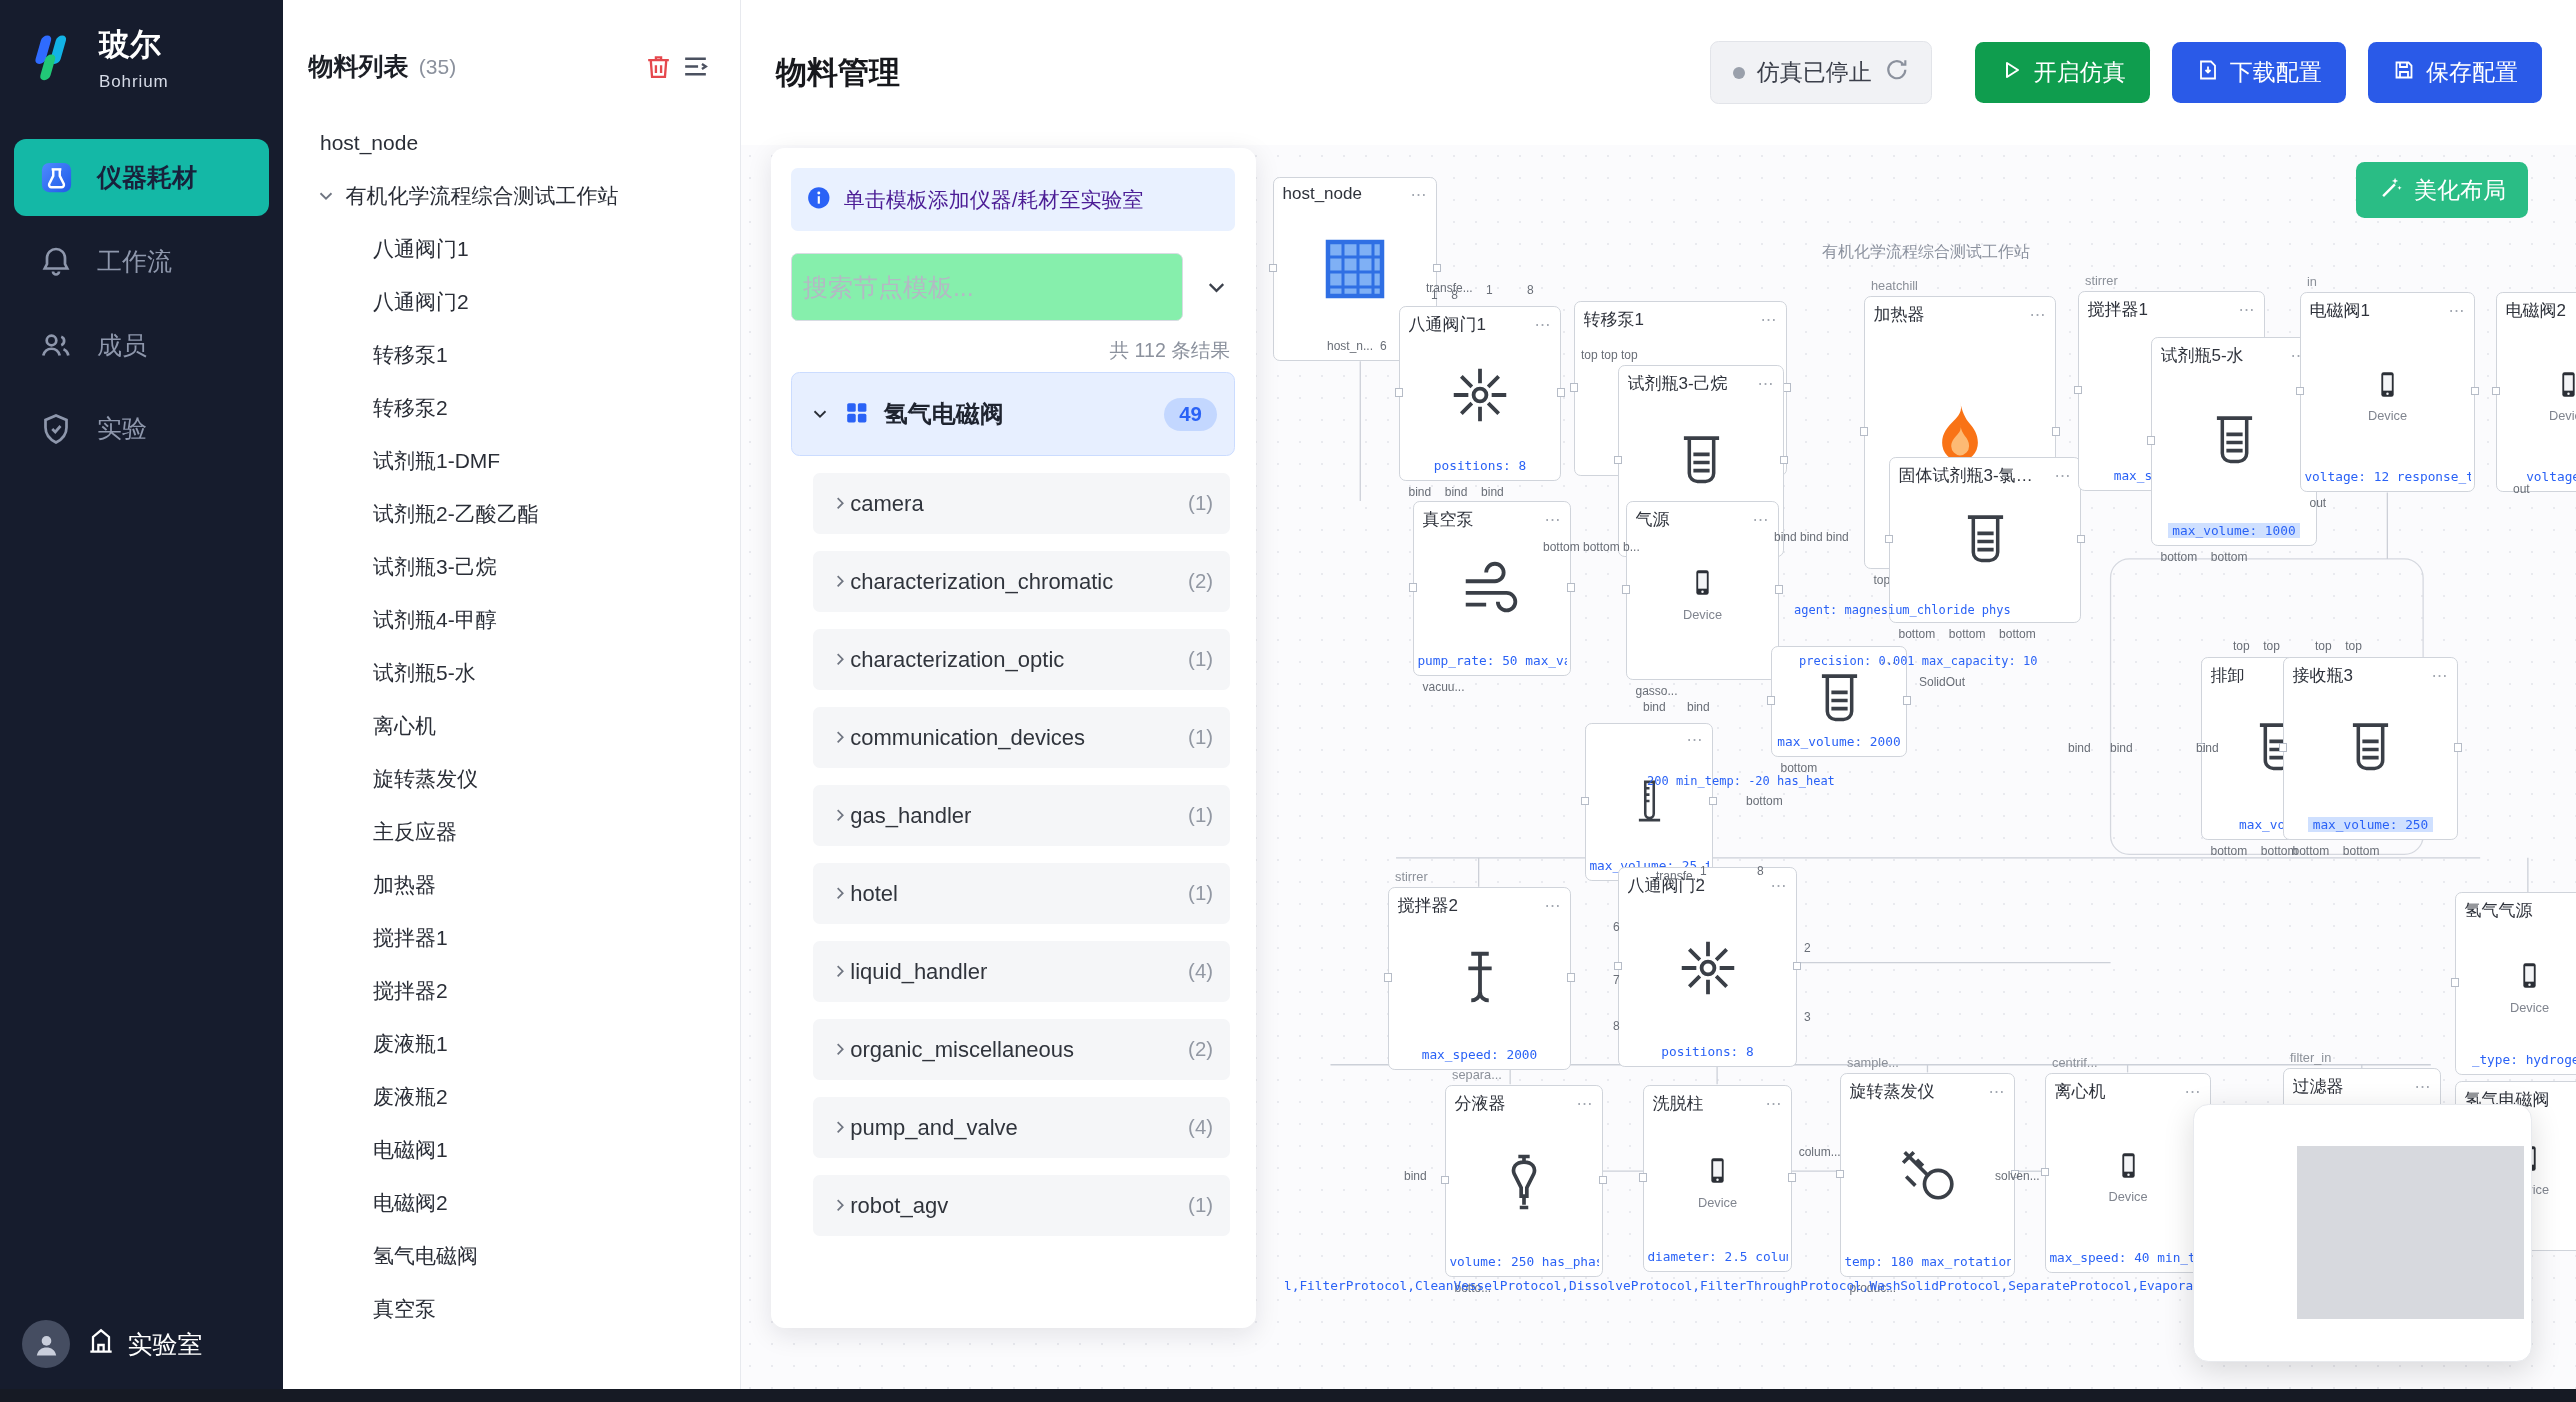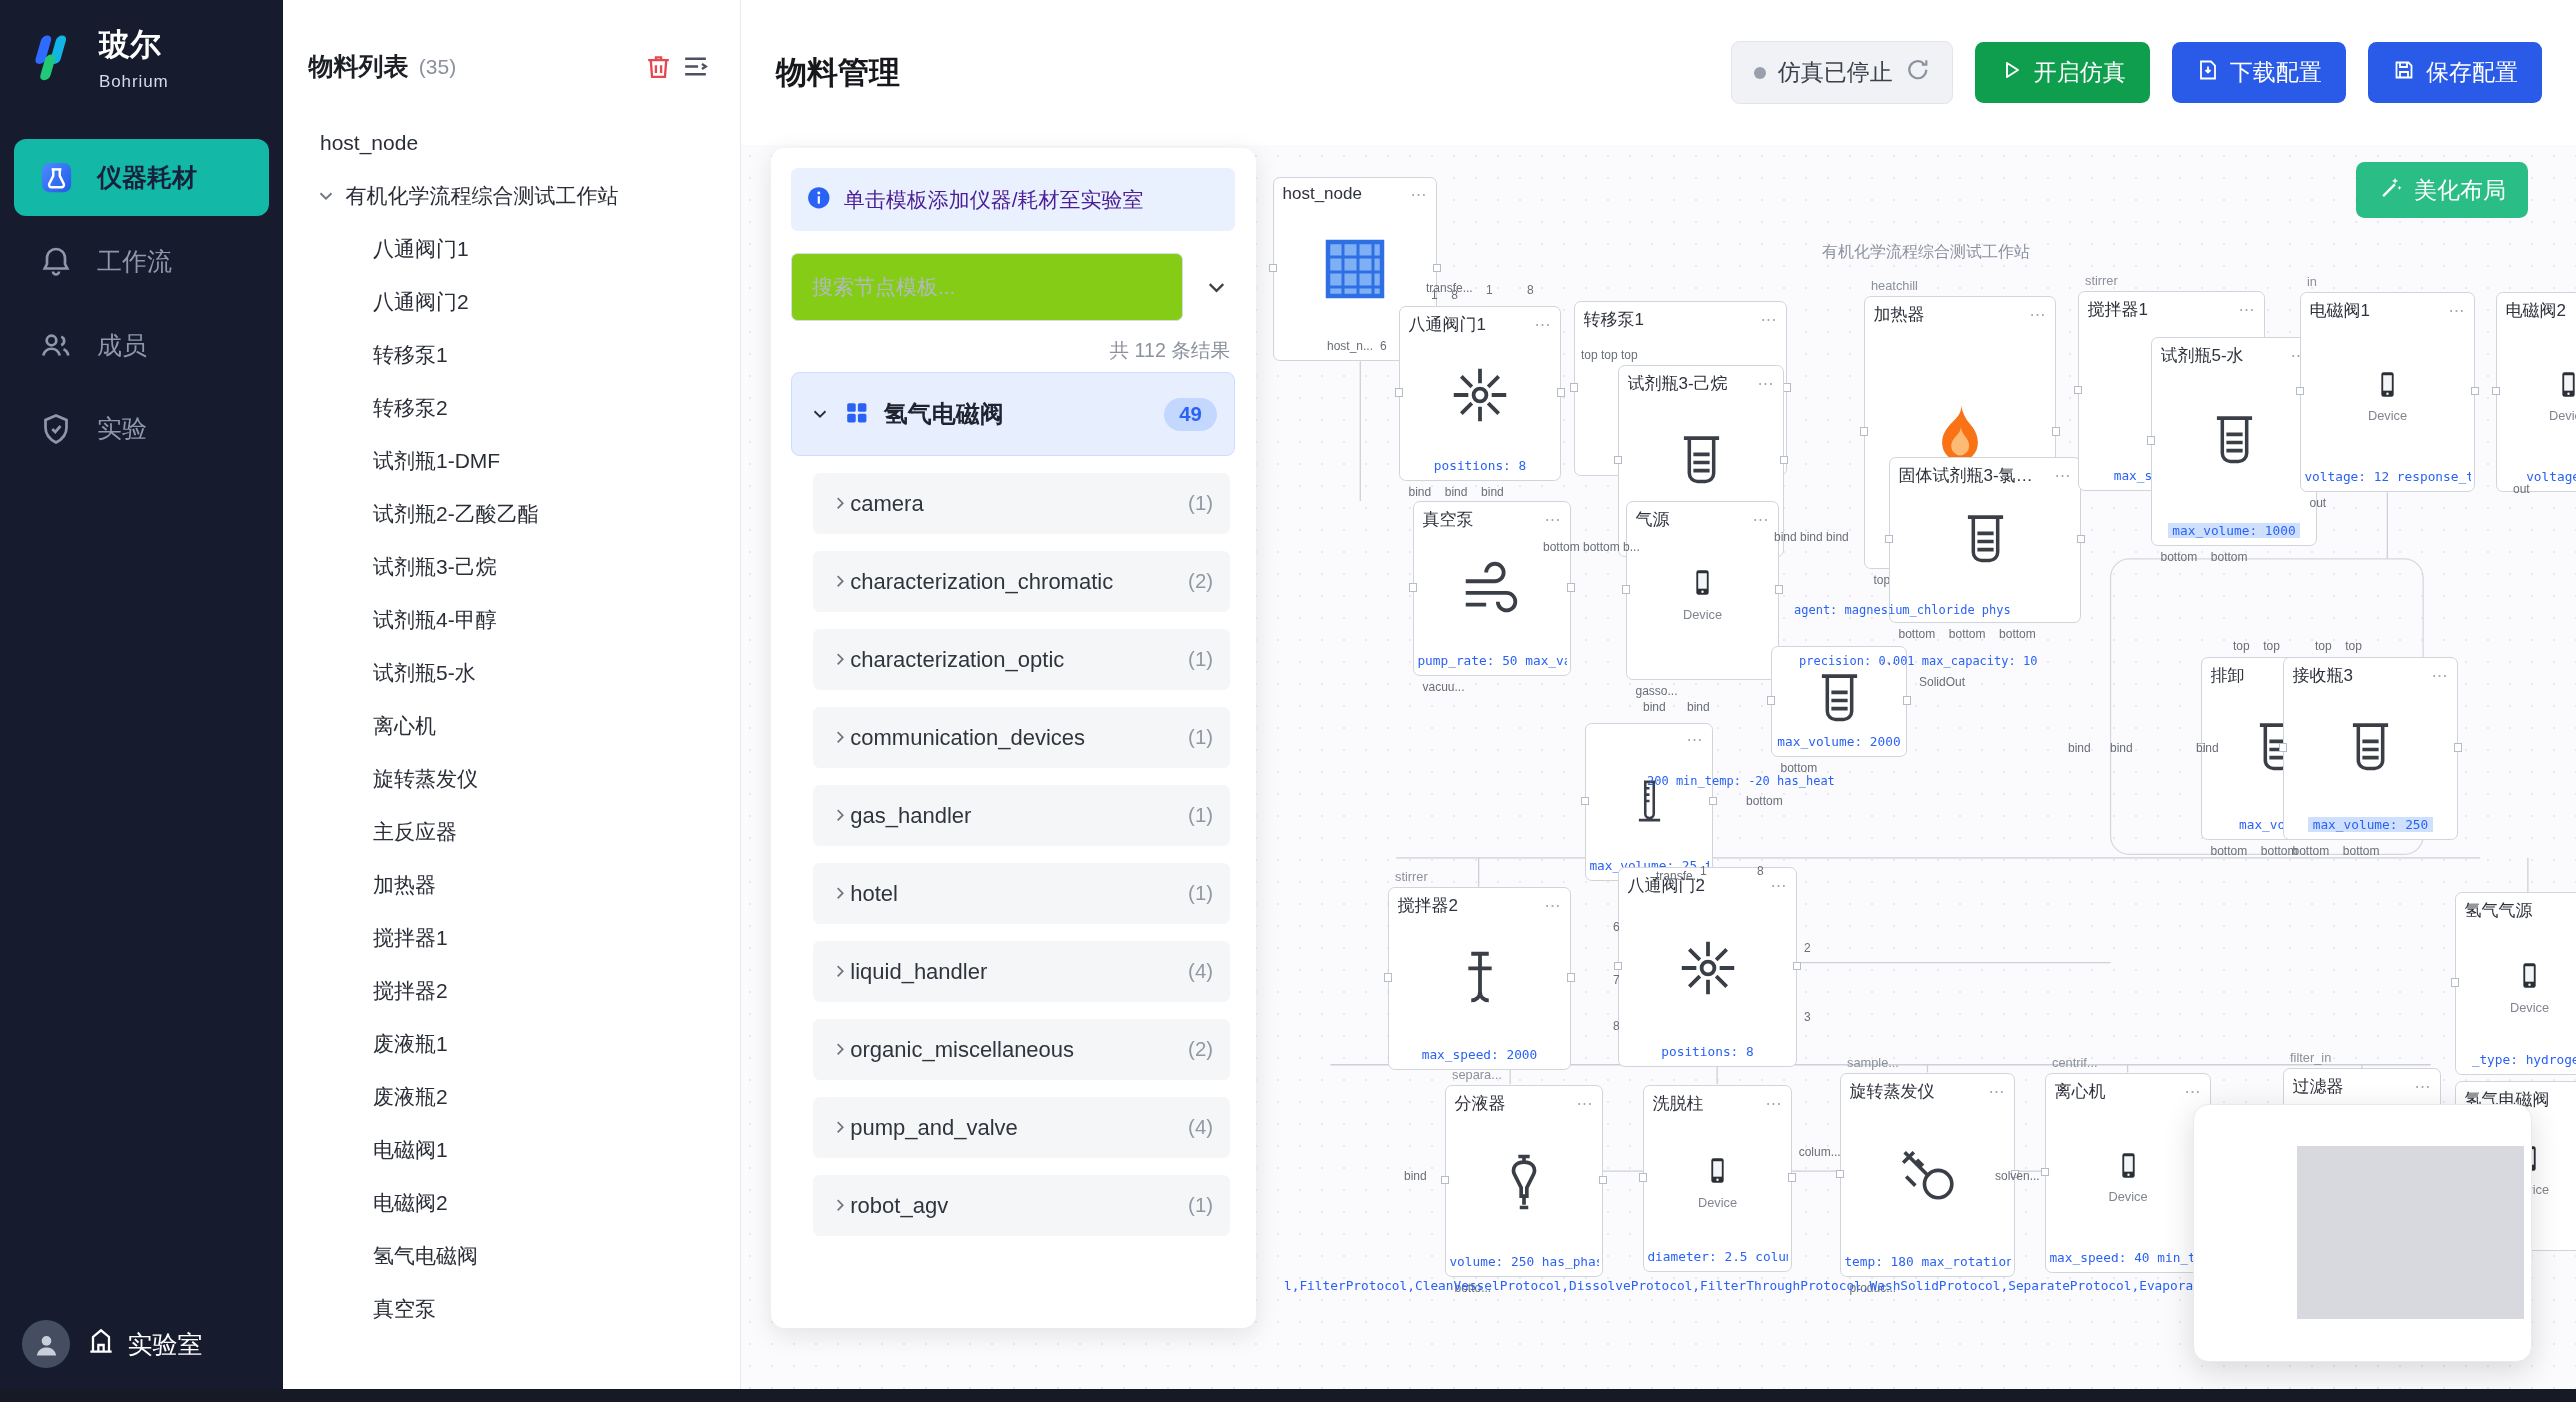--- a/index.html
+++ b/index.html
@@ -38,21 +38,21 @@
   
   .main{position:absolute;left:739px;top:0;right:0;bottom:0;}
   .topbar{height:145px;background:#fff;border-bottom:0.9px solid #e9ebef;display:flex;align-items:center;padding:0 34px 0 37px;}
   .page-title{font-size:31px;font-weight:bold;color:#17181c;margin:0;}
   .topbar-actions{margin-left:auto;display:flex;align-items:center;gap:22px;}
   .sim-pill{display:flex;align-items:center;gap:12px;height:61px;padding:0 22px;border-radius:8.5px;
     background:#f1f2f5;border:0.9px solid #e2e4e9;font-size:23px;color:#3b3f4a;}
   .sim-dot{width:12px;height:12px;border-radius:50%;background:#9aa0ab;display:inline-block;}
   .btn{display:flex;align-items:center;gap:10.2px;height:61px;padding:0 24px;border-radius:8.5px;border:none;
     font-size:23px;color:#fff;cursor:pointer;font-family:inherit;}
-  .btn-green{background:#0f9d4e;}
+  .btn-green{background:#0f9d4e;margin-left:21px;}
   .btn-blue{background:#2a5ae8;}
   
   .canvas{position:absolute;left:0;top:145px;right:0;bottom:0;overflow:hidden;background:#fbfbfd;
     background-image:radial-gradient(#e9eaef 1px, transparent 1.2px);background-size:22px 22px;}
   #edges-svg{position:absolute;left:0;top:0;z-index:0;}
   .workspace-label{position:absolute;left:1083px;top:97px;font-size:16px;color:#8b919e;z-index:1;white-space:nowrap;}
   .node{position:absolute;background:#fff;border:1.3px solid #d0d4db;border-radius:6.8px;z-index:2;
     display:flex;flex-direction:column;box-sizing:border-box;}
   .node::before,.node::after{content:"";position:absolute;width:8.5px;height:8.5px;background:#fff;
     border:1.3px solid #b6bcc7;top:calc(50% - 5.1px);box-sizing:border-box;}
@@ -80,22 +80,22 @@
     cursor:pointer;font-family:inherit;}
   .minimap{position:absolute;left:1454px;top:959px;width:337px;height:256px;background:#fff;border-radius:15.3px;
     border:0.9px solid #e8eaee;box-shadow:0 8.5px 31px rgba(0,0,0,.14);z-index:5;}
   .minimap-block{position:absolute;left:103px;top:41px;width:227px;height:173px;background:#d7d9de;}
   
   .tpl-panel{position:absolute;left:31.5px;top:148px;width:485px;height:1180px;background:#fff;border-radius:13.6px;
     box-shadow:0 6.8px 25.6px rgba(15,23,42,.10);z-index:10;padding:20.4px;box-sizing:border-box;}
   .banner{display:flex;align-items:center;gap:12px;height:63px;border-radius:6.8px;background:#e9f1ff;
     padding:0 15.3px;color:#4c1d95;font-size:21px;}
   .search-row{display:flex;align-items:center;gap:15.3px;margin-top:22px;}
-  .search-input{flex:1;height:68px;border:0.9px solid #d8dce3;border-radius:6.8px;padding:0 20px;font-size:21px;
-    color:#2a2e37;outline:none;font-family:inherit;box-sizing:border-box;background:#84cc16;}
+  .search-input{flex:1;height:68px;border:0.9px solid #d8dce3;border-radius:6.8px;padding:0 11px;font-size:25px;
+    color:#2a2e37;outline:none;font-family:inherit;box-sizing:border-box;background:#86efac;}
   .search-input::placeholder{color:#b3b9c4;}
   .results{margin:15.3px 5.1px 8.5px 0;text-align:right;font-size:19.6px;color:#8b919d;}
   .category-row{display:flex;align-items:center;gap:13.6px;height:82px;border-radius:8.5px;background:#e7efff;
     border:0.9px solid #cbdcff;padding:0 17px;margin-top:6.8px;cursor:pointer;}
   .category-label{font-size:24px;font-weight:bold;color:#1f2430;}
   .category-badge{margin-left:auto;background:#c3d7ff;color:#2a62f6;font-size:20.4px;font-weight:bold;
     border-radius:17px;padding:5.1px 15.3px;}
   .group-row{display:flex;align-items:center;height:61px;border-radius:6.8px;background:#f5f6f8;
     padding:0 17px;margin:17px 5.1px 0 22px;cursor:pointer;}
   .group-label{font-size:22px;color:#30343c;}

